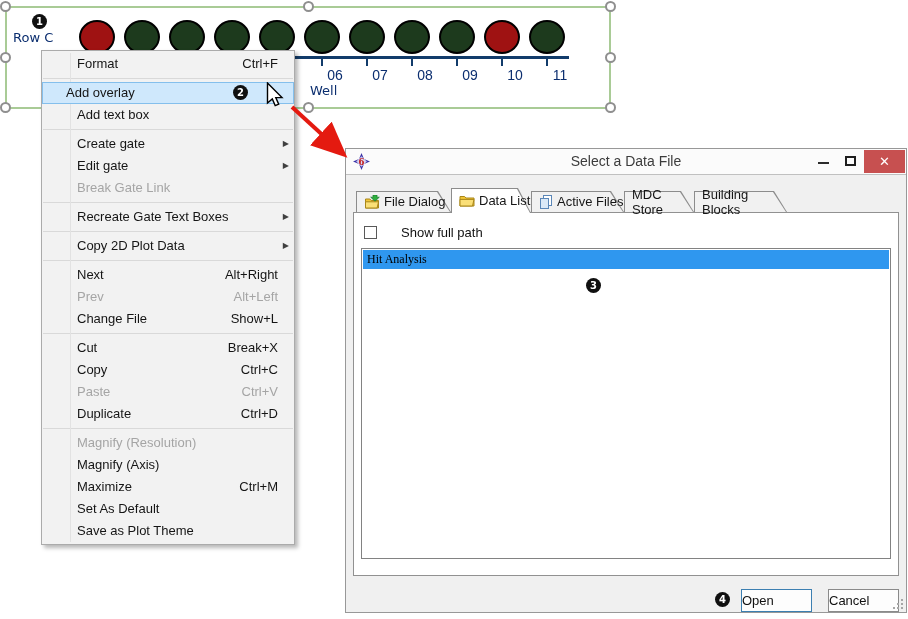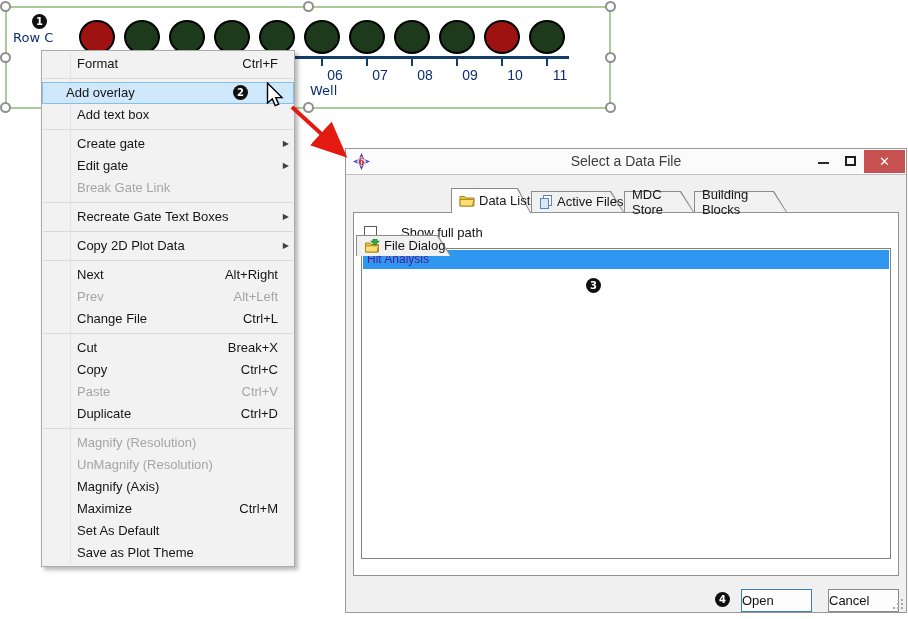--- a/index.html
+++ b/index.html
@@ -73,21 +73,21 @@
   .tab-icon{display:inline-flex;margin-right:4px;}
 
   .tab-panel{position:absolute;left:7px;top:63px;width:546px;height:364px;background:#fff;
         border:1px solid #919191;box-sizing:border-box;}
   .checkbox{position:absolute;left:10px;top:13px;width:13px;height:13px;background:#fff;
         border:1px solid #595959;box-sizing:border-box;}
   .checkbox-label{position:absolute;left:29px;top:12px;font-size:13px;color:#111;margin-left:18px;}
   .list-box{position:absolute;left:7px;top:35px;width:530px;height:311px;background:#fff;
         border:1px solid #828282;box-sizing:border-box;}
   .list-item{height:19px;line-height:19px;font-size:12px;padding-left:4px;margin:1px;color:#111;}
-  .list-item.selected{background:var(--listsel);color:#4c1d95;}
+  .list-item.selected{background:var(--listsel);color:#000000;font-family:Liberation Serif, serif;}
 
   .dlg-btn{position:absolute;top:440px;width:71px;height:23px;background:#fdfdfd;
         border:1px solid #8a8a8a;box-sizing:border-box;text-align:left;line-height:21px;
         font-size:13px;color:#111;}
   .dlg-btn.open{left:395px;border-color:#3c7fb1;}
   .dlg-btn.cancel{left:482px;}
   .grip{position:absolute;right:2px;bottom:2px;width:12px;height:12px;}
   .grip i{position:absolute;width:2px;height:2px;background:#a6a6a6;
         box-shadow:0 0 0 0 #a6a6a6, -4px 0 0 0 #a6a6a6, -8px 0 0 0 #a6a6a6,
                    0 -4px 0 0 #a6a6a6, -4px -4px 0 0 #a6a6a6, 0 -8px 0 0 #a6a6a6;
@@ -156,21 +156,21 @@
       </span>
       <div class="dialog-title">Select a Data File</div>
       <div class="win-btns">
         <div class="btn-min"></div>
         <div class="btn-max"></div>
         <div class="btn-close">✕</div>
       </div>
     </div>
 
     <div class="tab-strip" id="tabstrip">
-        <div class="tab" style="left: 10px; width: 95px; z-index: 10; margin-top: 44px;">
+        <div class="tab" style="left: 10px; width: 95px; z-index: 10;">
           <div class="tab-bg"></div>
           <div class="tab-fg"></div>
           <div class="tab-inner">
             <span class="tab-icon">
               <svg width="16" height="14" viewBox="0 0 16 14">
                 <path d="M1.5 4 h4.4 l1.3 1.5 h7.3 v7.5 h-13 Z" fill="#f3c737" stroke="#a98619"></path>
                 <path d="M1.5 6.8 h13 l-1.4 6.2 h-11.6 Z" fill="#fadf77" stroke="#a98619"></path>
                 <polygon points="9,0 13,0 13,2.2 15.3,2.2 11,6.2 6.7,2.2 9,2.2" fill="#2fae3e" stroke="#15782a" stroke-width="0.7"></polygon>
               </svg>
             </span>
@@ -274,21 +274,21 @@
         <div class="menu-item">
           <span class="mi-label">Next</span>
           <span class="mi-shortcut">Alt+Right</span>
         </div>
         <div class="menu-item disabled">
           <span class="mi-label">Prev</span>
           <span class="mi-shortcut">Alt+Left</span>
         </div>
         <div class="menu-item">
           <span class="mi-label">Change File</span>
-          <span class="mi-shortcut">Ctrl+L</span>
+          <span class="mi-shortcut">Show+L</span>
         </div>
         <div class="menu-sep"></div>
         <div class="menu-item">
           <span class="mi-label">Cut</span>
           <span class="mi-shortcut">Break+X</span>
         </div>
         <div class="menu-item">
           <span class="mi-label">Copy</span>
           <span class="mi-shortcut">Ctrl+C</span>
         </div>
@@ -296,23 +296,20 @@
           <span class="mi-label">Paste</span>
           <span class="mi-shortcut">Ctrl+V</span>
         </div>
         <div class="menu-item">
           <span class="mi-label">Duplicate</span>
           <span class="mi-shortcut">Ctrl+D</span>
         </div>
         <div class="menu-sep"></div>
         <div class="menu-item disabled">
           <span class="mi-label">Magnify (Resolution)</span>
-        </div>
-        <div class="menu-item disabled">
-          <span class="mi-label">UnMagnify (Resolution)</span>
         </div>
         <div class="menu-item">
           <span class="mi-label">Magnify (Axis)</span>
         </div>
         <div class="menu-item">
           <span class="mi-label">Maximize</span>
           <span class="mi-shortcut">Ctrl+M</span>
         </div>
         <div class="menu-item">
           <span class="mi-label">Set As Default</span>

